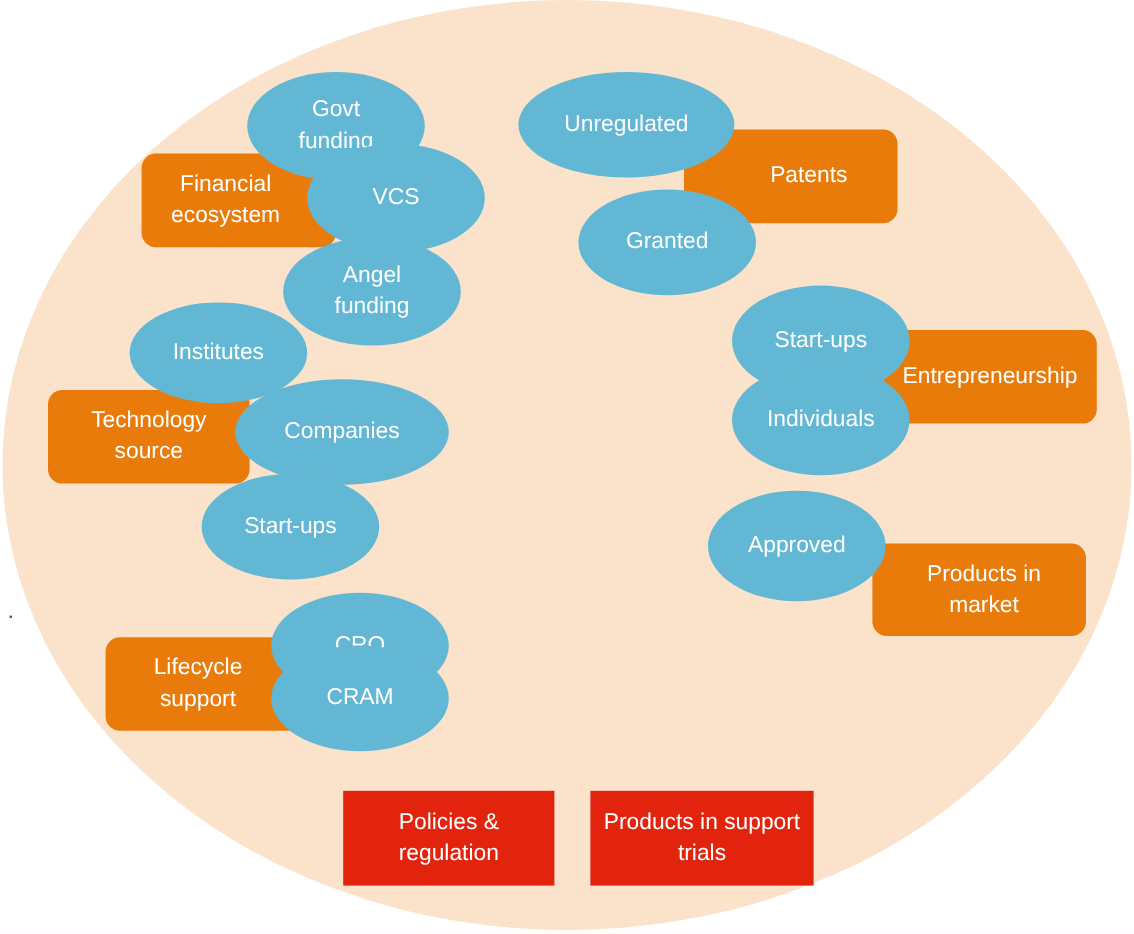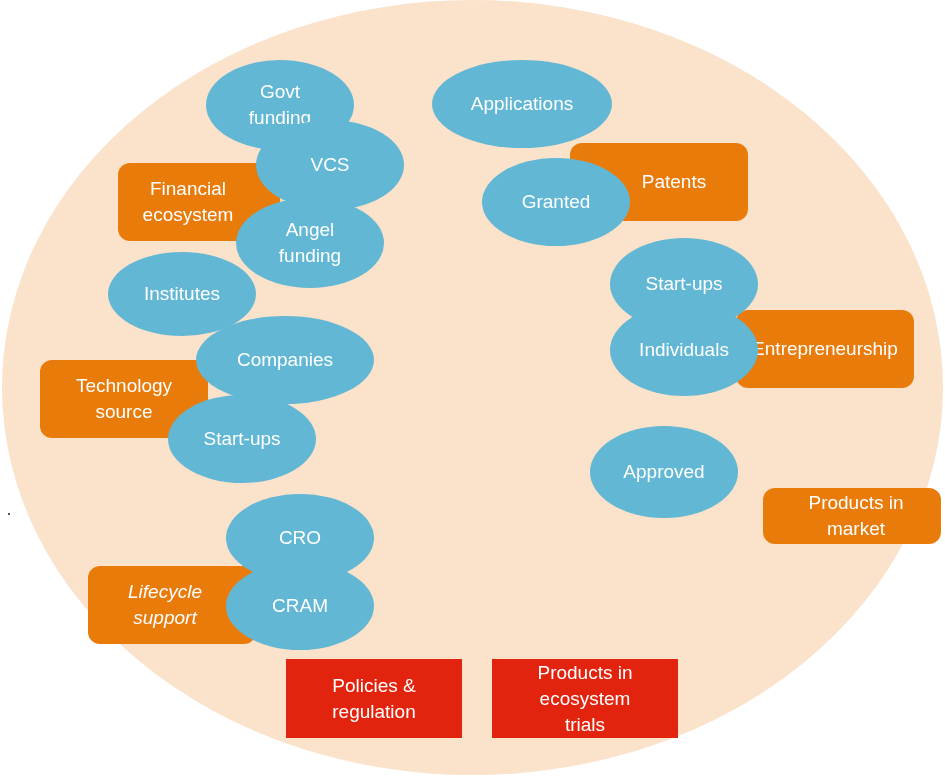--- a/index.html
+++ b/index.html
@@ -4,21 +4,21 @@
 <style>
   html, body { margin:0; padding:0; background:#ffffff; }
   body { width:945px; height:778px; position:relative; overflow:hidden;
          font-family:"Liberation Sans", "DejaVu Sans", sans-serif; }
   .canvas { position:absolute; left:0; top:0; width:945px; height:778px; }
   .bg-ellipse { position:absolute; left:2px; top:0; width:941px; height:775px;
                 border-radius:50%; background:#fbe2cb; }
   .node { position:absolute; display:flex; align-items:center; justify-content:center;
           text-align:center; color:#ffffff; font-size:19px; line-height:26px; box-sizing:border-box; }
   .oval { border-radius:50%; background:#62b7d4; }
-  .box { border-radius:12px; background:#e97b0b;margin-top:35px; }
+  .box { border-radius:12px; background:#e97b0b; }
   .red { border-radius:0; background:#e2240f; }
   .lbl { white-space:pre-line; }
   .dot { position:absolute; left:8px; top:513px; width:2px; height:2px; background:#555; }
 </style>
 </head>
 <body>
 
 <div class="canvas">
   <div class="bg-ellipse"></div>
   <div class="dot"></div>
@@ -46,60 +46,60 @@
   <div class="node oval" style="left:196px;top:316px;width:178px;height:88px;">
     <span class="lbl">Companies</span>
   </div>
   <div class="node oval" style="left:108px;top:252px;width:148px;height:84px;">
     <span class="lbl">Institutes</span>
   </div>
   <div class="node oval" style="left:168px;top:395px;width:148px;height:88px;">
     <span class="lbl">Start-ups</span>
   </div>
 
-  <div class="node box" style="left:88px;top:531px;width:168px;height:78px;font-style:italic;">
+  <div class="node box" style="left:88px;top:531px;width:168px;height:78px;">
     <span class="lbl" style="margin-right:14px">Lifecycle
 support</span>
   </div>
   <div class="node oval" style="left:226px;top:494px;width:148px;height:88px;">
     <span class="lbl">CRO</span>
   </div>
-  <div class="node oval" style="left:226px;top:562px;width:148px;height:88px;justify-content:center;">
+  <div class="node oval" style="left:226px;top:538px;width:148px;height:88px;justify-content:center;">
     <span class="lbl">CRAM</span>
   </div>
 
   <div class="node box" style="left:570px;top:108px;width:178px;height:78px;align-items:center;">
     <span class="lbl" style="margin-left:30px">Patents</span>
   </div>
   <div class="node oval" style="left:432px;top:60px;width:180px;height:88px;">
-    <span class="lbl">Applications</span>
+    <span class="lbl">Unregulated</span>
   </div>
   <div class="node oval" style="left:482px;top:158px;width:148px;height:88px;text-align:center;">
     <span class="lbl">Granted</span>
   </div>
 
   <div class="node box" style="left:736px;top:275px;width:178px;height:78px;justify-content:center;">
     <span class="lbl">Entrepreneurship</span>
   </div>
   <div class="node oval" style="left:610px;top:238px;width:148px;height:92px;">
     <span class="lbl">Start-ups</span>
   </div>
   <div class="node oval" style="left:610px;top:304px;width:148px;height:92px;">
     <span class="lbl">Individuals</span>
   </div>
 
-  <div class="node box" style="left:763px;top:453px;width:178px;height:56px;">
+  <div class="node box" style="left:727px;top:453px;width:178px;height:77px;">
     <span class="lbl" style="margin-left:8px">Products in
 market</span>
   </div>
-  <div class="node oval" style="left:590px;top:426px;width:148px;height:92px;align-items:center;">
+  <div class="node oval" style="left:590px;top:409px;width:148px;height:92px;align-items:center;">
     <span class="lbl">Approved</span>
   </div>
 
   <div class="node red" style="left:286px;top:659px;width:176px;height:79px;">
     <span class="lbl">Policies &amp;
 regulation</span>
   </div>
   <div class="node red" style="left:492px;top:659px;width:186px;height:79px;">
-    <span class="lbl">Products in ecosystem
+    <span class="lbl">Products in support
 trials</span>
   </div>
 </div>
 
 </body></html>

